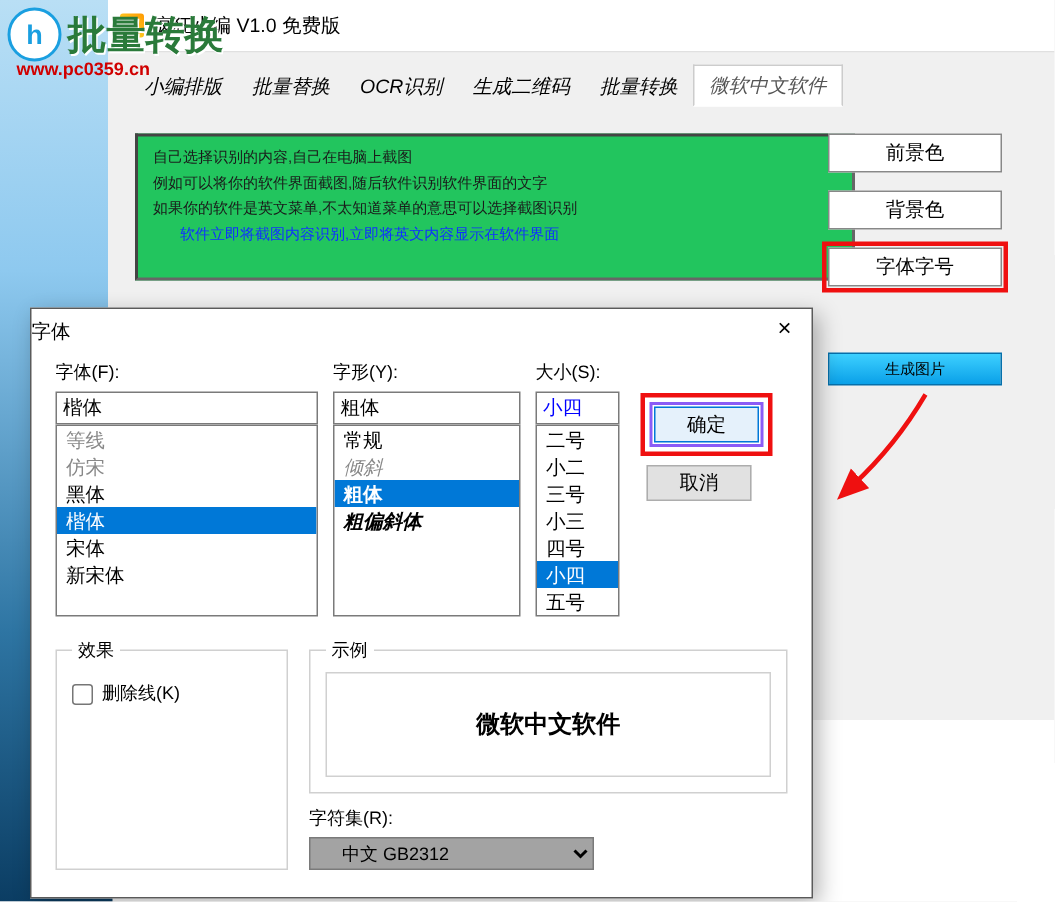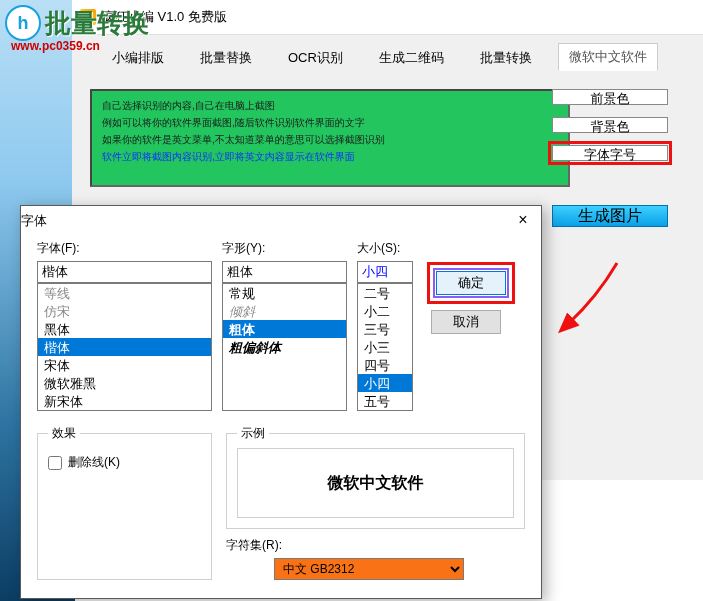--- a/index.html
+++ b/index.html
@@ -30,51 +30,51 @@
   .titlebar .ticon { width:16px; height:16px; margin-right:6px; background:linear-gradient(45deg,#ffeb3b,#ff9800); border-radius:2px;}
   .titlebar-text { font-size:13px; }
   .watermark {
     position:absolute; left:5px; top:5px; z-index:5; pointer-events:none;
   }
   .wm-logo { display:flex; align-items:center; }
   .wm-circle { width:36px;height:36px;border-radius:50%;background:#fff;border:2px solid #1a9fe0;display:inline-flex;align-items:center;justify-content:center;color:#1a9fe0;font-weight:bold;font-size:18px;}
   .wm-text { font-size:26px; font-weight:bold; color:#2a7a3a; margin-left:4px; text-shadow:1px 1px #fff;}
   .wm-url { color:#d00000; font-size:12px; font-weight:bold; margin-top:-2px; margin-left:6px;}
   .tabs {
-    display:flex; gap:16px; padding:8px 10px 0 30px; align-items:flex-end;
+    display:flex; gap:0; padding:8px 10px 0 14px; align-items:flex-end;font-style:italic;
   }
   .tab {
     padding:4px 10px; background:#f0f0f0; font-size:13px; cursor:pointer;
   }
   .tab.active {
     background:#fff; color:#555; border:1px solid #ccc; border-bottom:1px solid #fff;
   }
   .content-area {
     padding:18px 18px; position:relative;
   }
   .text-preview {
     width:480px; height:98px; background:#22c55e;
     border:2px solid #666; border-top-color:#444; border-left-color:#444;
     padding:6px 10px; color:#1a1a1a; font-size:10px; line-height:1.7;
   }
   .text-preview .line{ white-space:nowrap; }
-  .text-preview .blue { color:#1030ff; }
+  .text-preview .blue { color:#1030ff;margin-left:18px; }
   .side-buttons {
     position:absolute; left:480px; top:18px; width:116px;
     display:flex; flex-direction:column; gap:12px;
   }
   .side-btn {
-    width:100%; height:16px; background:#fff; border:1px solid #888;
+    width:100%; height:26px; background:#fff; border:1px solid #888;
     font-size:13px; cursor:pointer;
   }
   .red-box { outline:3px solid #ef1010; outline-offset:1px;}
   .gen-btn {
     width:100%; height:22px; margin-top:32px;
     background: linear-gradient(#3dd0ff,#0aa0e8);
-    border:1px solid #0570ab; color:#000; font-size:16px; cursor:pointer;
+    border:1px solid #0570ab; color:#000; font-size:10px; cursor:pointer;
   }
   .red-arrow {
     position:absolute; left:485px; top:186px; z-index:6; pointer-events:none;
   }
 
   
   .font-dialog {
     position:absolute; left:20px; top:205px;
     width:522px; height:394px; background:#fff;
     border:1px solid #5a5a5a; z-index:10;
@@ -109,21 +109,21 @@
   .btn-col { display:flex; flex-direction:column; gap:10px; margin-left:8px; }
   .dlg-btn { width:70px; height:24px; background:#e1e1e1; border:1px solid #adadad; font-size:13px; cursor:pointer; }
   .dlg-btn.ok { background:#e5f1fb; border:1px solid #0078d7; }
   .cb { display:flex; align-items:center; gap:6px; font-size:12px; margin:6px 0; }
   .cb input { width:14px; height:14px; }
   .sample-box {
     border:1px solid #d0d0d0; height:70px; display:flex; align-items:center; justify-content:center;
     font-size:16px; font-family:"KaiTi","STKaiti",serif; font-weight:bold;
   }
   .charset-row { margin-top:8px; }
-  .sel-charset { width:190px; height:22px; border:1px solid #7a7a7a; padding:0 4px; font-size:12px; background:#f97316;margin-left:48px;}
+  .sel-charset { width:190px; height:22px; border:1px solid #7a7a7a; padding:0 17px; font-size:12px; background:#a3a3a3;}
   fieldset { border:1px solid #d0d0d0; padding:6px 10px 10px 10px; }
   legend { font-size:12px; padding:0 4px;}
 </style>
 </head>
 <body>
 
 <div class="bg-photo">
     <div class="sun"></div>
   </div>
 
@@ -181,21 +181,20 @@
     <div class="col-row">
       <div class="col-font">
         <div class="fld-label">字体(F):</div>
         <input class="fld-input" value="楷体" style="">
         <div class="listbox" id="font-list" style="height:128px">
             <div class="li gray">等线</div>
             <div class="li gray">仿宋</div>
             <div class="li">黑体</div>
             <div class="li sel">楷体</div>
             <div class="li">宋体</div>
-            <div class="li">微软雅黑</div>
             <div class="li">新宋体</div>
           </div>
       </div>
       <div class="col-style">
         <div class="fld-label">字形(Y):</div>
         <input class="fld-input" value="粗体" style="">
         <div class="listbox" id="style-list" style="height:128px">
             <div class="li ">常规</div>
             <div class="li ital">倾斜</div>
             <div class="li bold sel">粗体</div>
@@ -220,21 +219,21 @@
         <div class="red-box" style="padding:2px;">
           <div class="dlg-btn-ok-wrap" style="border:2px solid #8b5cf6; padding:1px;">
             <button class="dlg-btn ok">确定</button>
           </div>
         </div>
         <button class="dlg-btn">取消</button>
       </div>
     </div>
 
     <div style="display:flex; gap:14px; margin-top:14px;">
-      <fieldset style="width:175px;">
+      <fieldset style="width:155px;">
         <legend>效果</legend>
         <label class="cb">
           <input type="checkbox" style="">
           <span>删除线(K)</span>
         </label>
       </fieldset>
       <div style="flex:1;">
         <fieldset>
           <legend>示例</legend>
           <div class="sample-box">微软中文软件</div>

